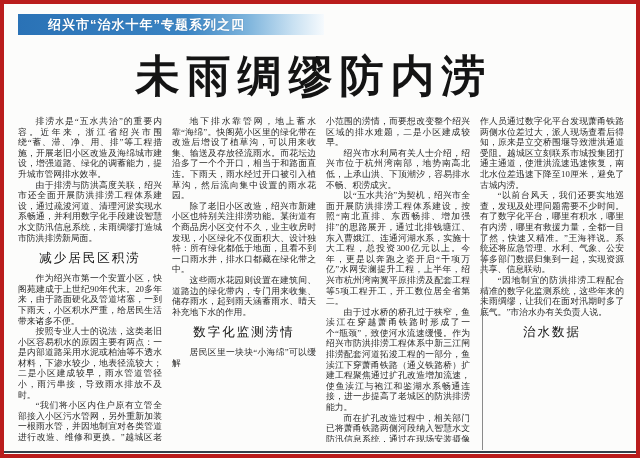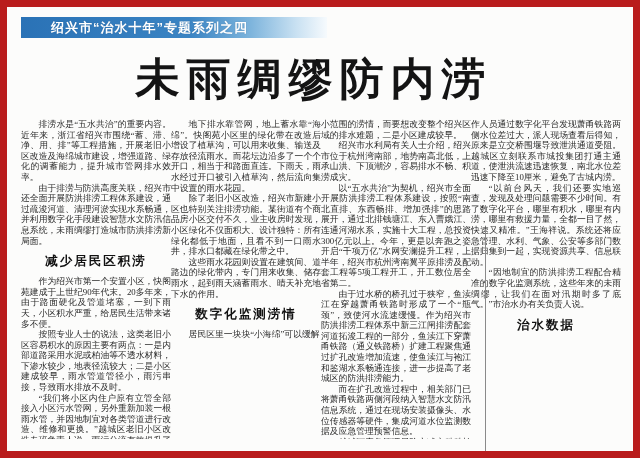--- a/index.html
+++ b/index.html
@@ -1,21 +1,21 @@
 <!DOCTYPE html>
 <html><head>
 <meta charset="utf-8">
 <style>
   html,body{margin:0;padding:0;background:#e9e9e9;}
   .page{
     position:relative;
     width:640px;height:458px;
     margin:0 auto;
     background:#fcfcfb;
-    border:7px solid #b91c1c;
+    border:4px solid #b91c1c;
     box-sizing:border-box;
     overflow:hidden;
     font-family:"Liberation Serif","DejaVu Serif",serif;
     color:#262626;
   }
   .series-bar{
     position:absolute;left:14px;top:10px;
     width:306px;height:21px;
     background:linear-gradient(90deg,#2a72b6 0%,#3a84c3 55%,#7db4dc 75%,#c9e1f2 90%,#f6fafd 100%);
     display:flex;align-items:center;
@@ -31,36 +31,36 @@
   .headline{
     position:absolute;left:0;right:12px;top:46px;
     text-align:center;
     font-family:"Liberation Sans","DejaVu Sans",sans-serif;
     font-weight:800;font-size:44px;line-height:52px;
     letter-spacing:7px;color:#141414;
     white-space:nowrap;
   }
   .columns{
     position:absolute;left:14px;right:12px;top:112px;bottom:12px;
-    display:flex;
+    display:flex;gap:10px;
   }
   .col{flex:1 1 0;overflow:hidden;}
   .col p{
     margin:0;
     font-size:8.8px;line-height:10.6px;
     text-align:justify;
     text-indent:2em;
     color:#2a2a2a;
   }
   .col p.noindent{text-indent:0;}
   .col h3{
     margin:7px 0 6px;
     text-align:center;
     font-family:"Liberation Sans","DejaVu Sans",sans-serif;
-    font-size:12.5px;font-weight:bold;
+    font-size:12.5px;font-weight:normal;
     letter-spacing:2px;color:#111111;
   }
   .col4-divider{
     position:absolute;left:478px;top:222px;
     width:1px;height:224px;background:#8a8a8a;
   }
   .rule-dark{
     position:absolute;left:0;right:0;top:447px;
     height:2px;background:#33414b;
   }

